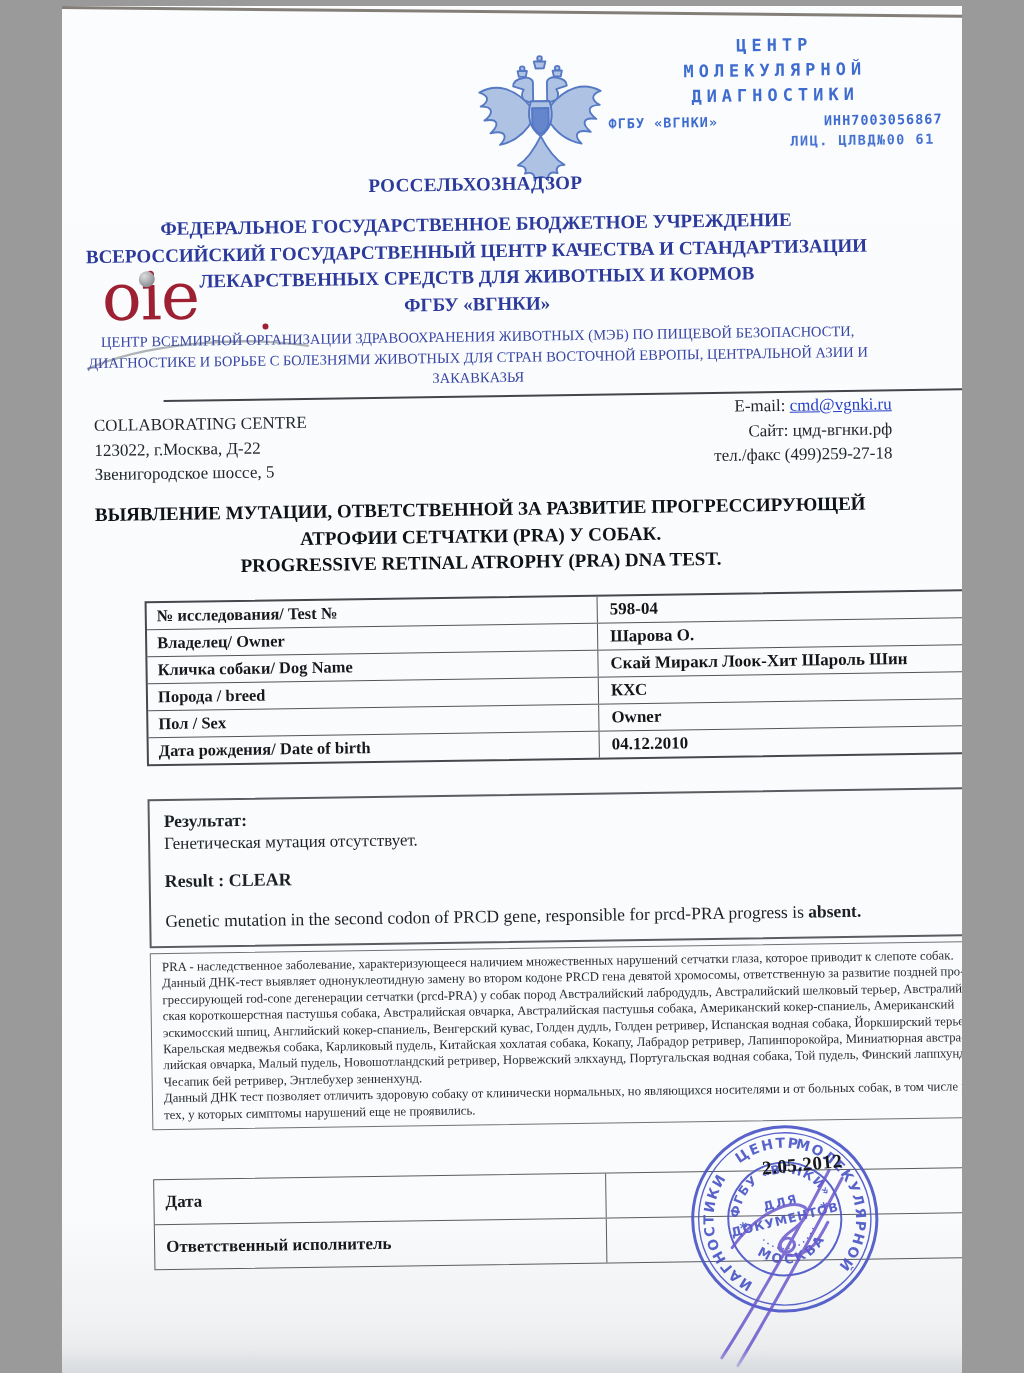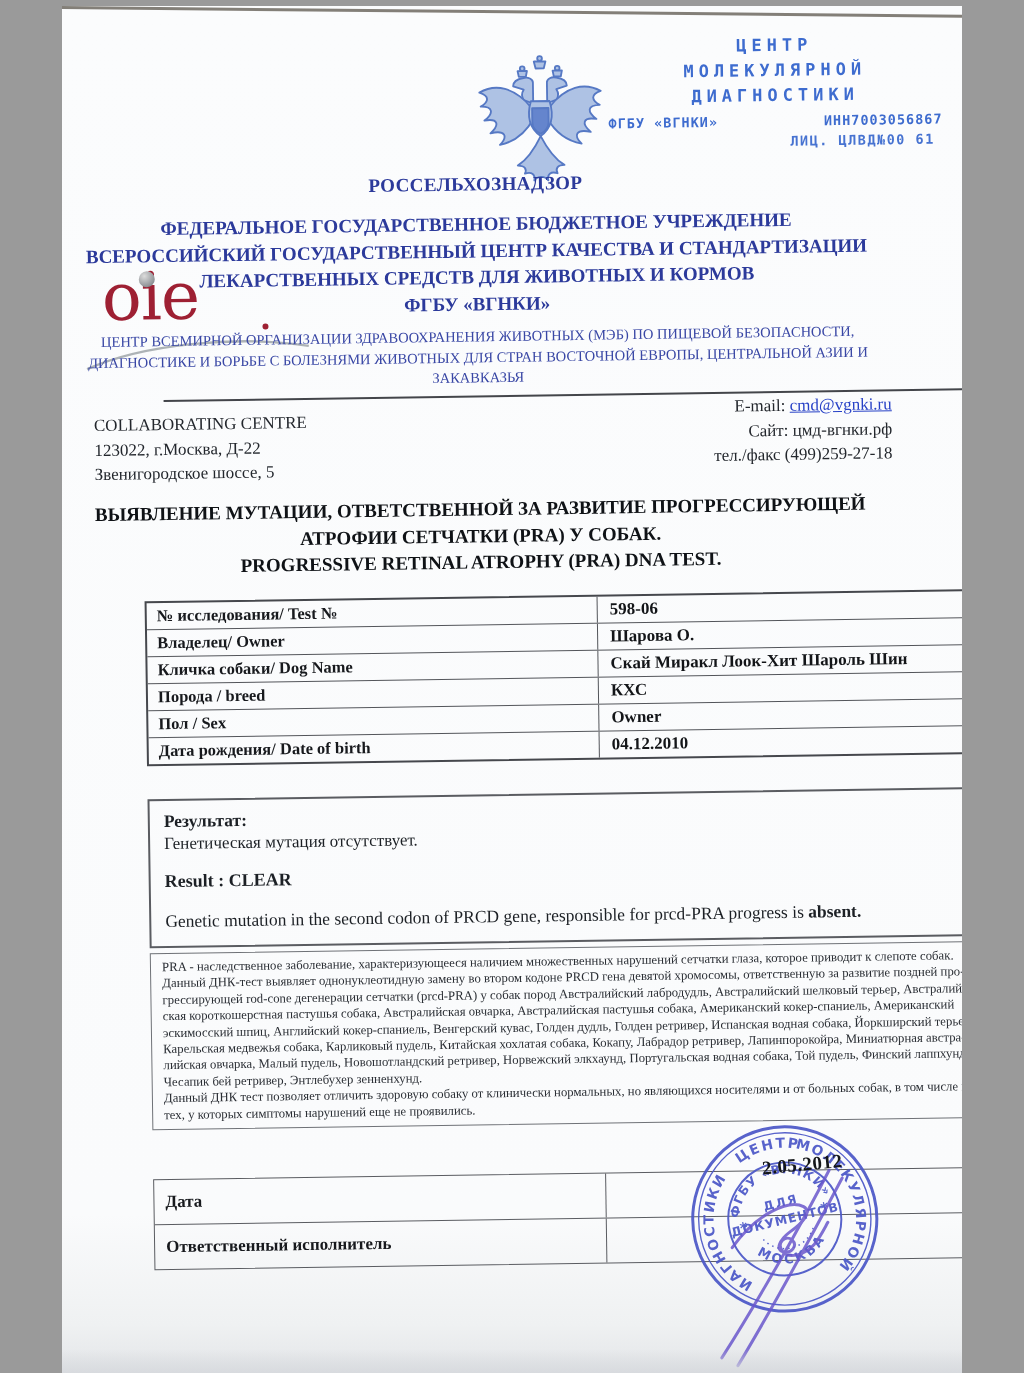--- a/index.html
+++ b/index.html
@@ -150,21 +150,21 @@
 
     <div class="center-col doc-title">
       <div>ВЫЯВЛЕНИЕ МУТАЦИИ, ОТВЕТСТВЕННОЙ ЗА РАЗВИТИЕ ПРОГРЕССИРУЮЩЕЙ</div>
       <div>АТРОФИИ СЕТЧАТКИ (PRA) У СОБАК.</div>
       <div>PROGRESSIVE RETINAL ATROPHY (PRA) DNA TEST.</div>
     </div>
 
     <div class="info-table">
       <div class="itr">
         <div class="itl">№ исследования/ Test №</div>
-        <div class="itv">598-06</div>
+        <div class="itv">598-04</div>
       </div>
       <div class="itr">
         <div class="itl">Владелец/ Owner</div>
         <div class="itv">Шарова О.</div>
       </div>
       <div class="itr">
         <div class="itl">Кличка собаки/ Dog Name</div>
         <div class="itv">Скай Миракл Лоок-Хит Шароль Шин</div>
       </div>
       <div class="itr">

